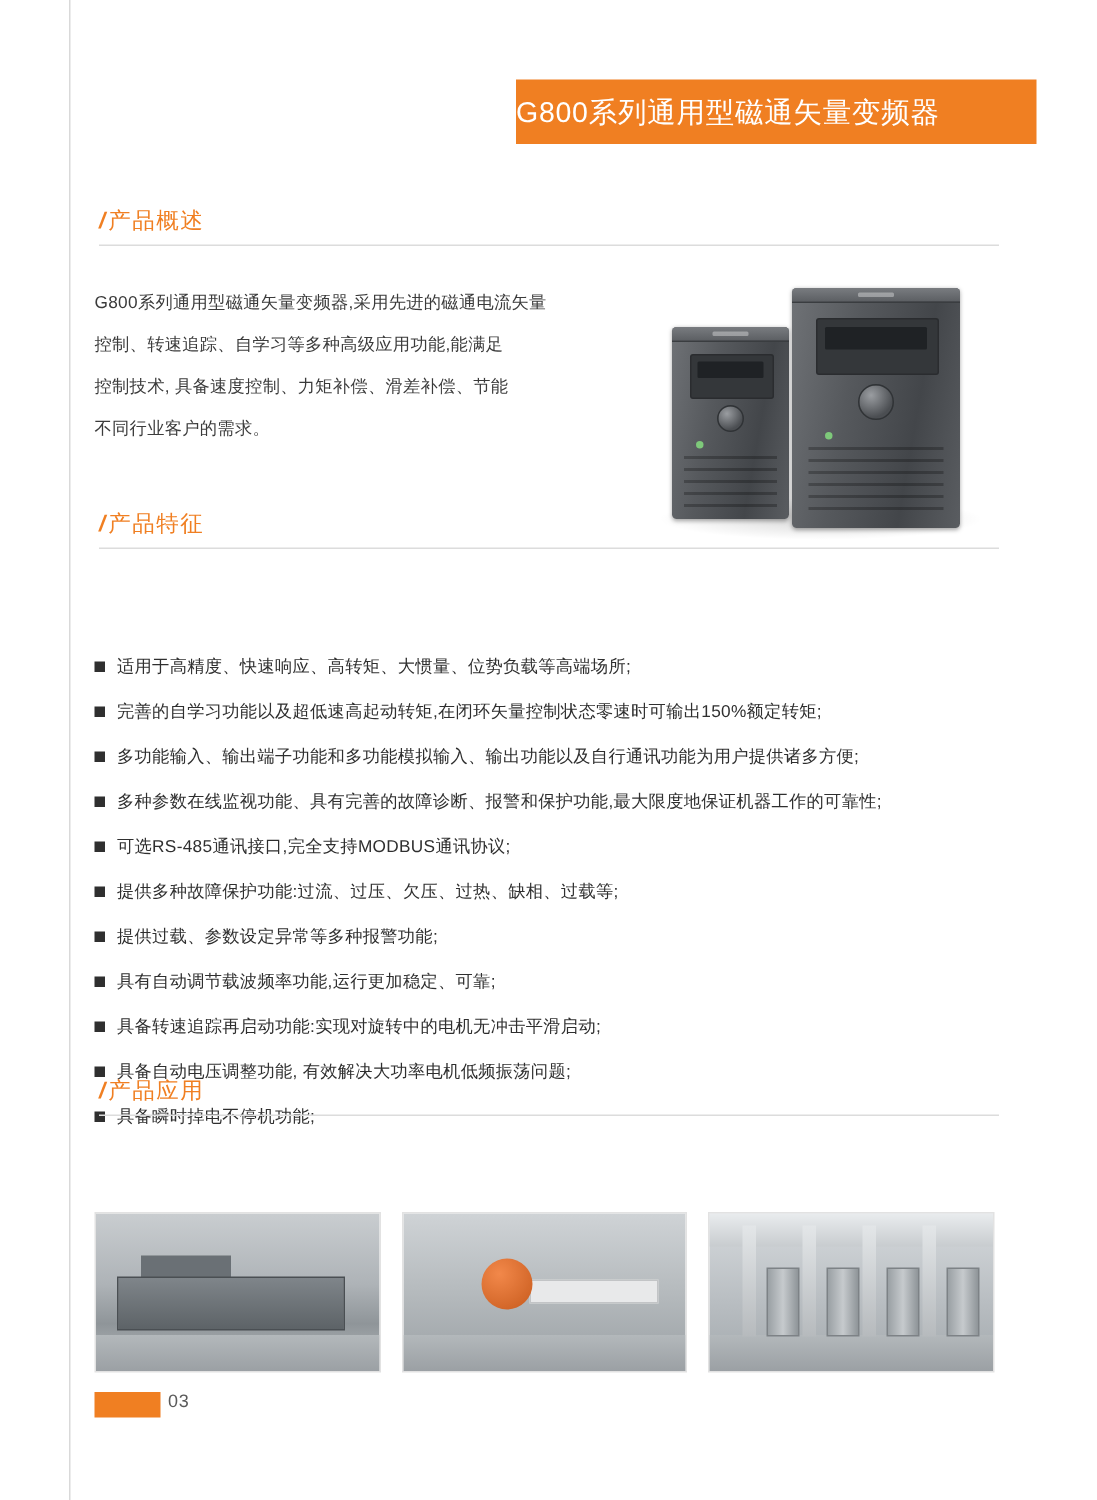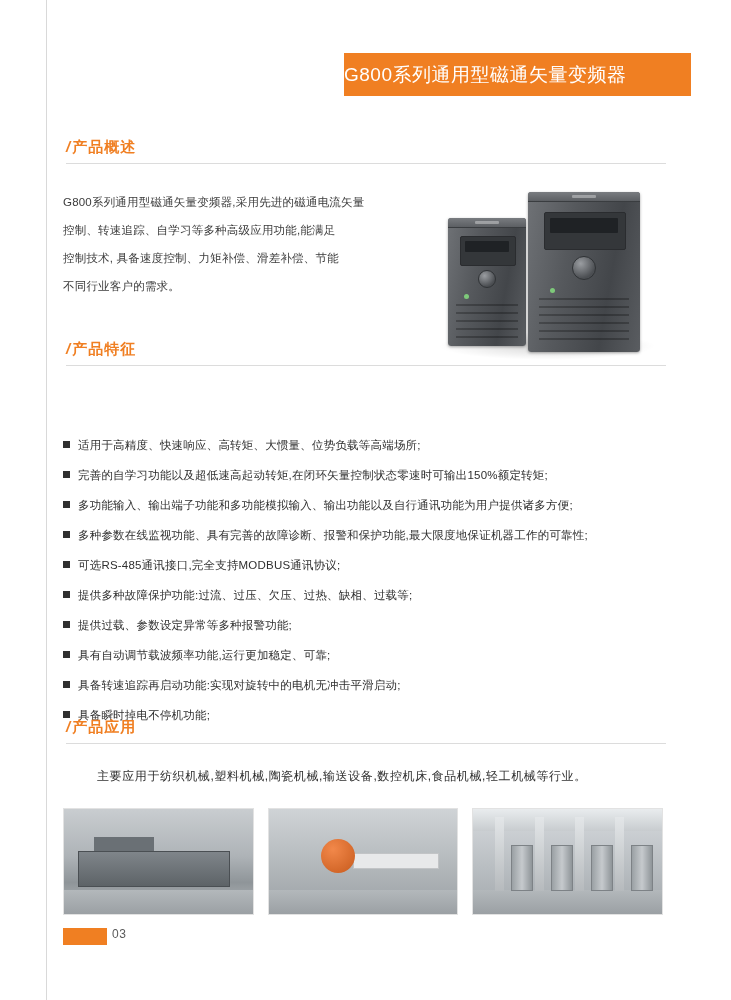--- a/index.html
+++ b/index.html
@@ -63,21 +63,21 @@
   .section-head .slash {
     color: #f07f22;
     font-size: 15px;
     font-style: italic;
     font-weight: bold;
     margin-right: 2px;
   }
   .section-head .label {
     color: #f07f22;
     font-size: 15px;
-    font-weight: bold;
+    font-weight: normal;
     letter-spacing: 1px;
   }
   .section-head .rule {
     position: absolute;
     left: 0;
     top: 25px;
     width: 600px;
     height: 1px;
     background: #dcdcdc;
   }
@@ -419,30 +419,33 @@
     <div class="feature-item">
       <span class="bullet"></span>
       <span>具有自动调节载波频率功能,运行更加稳定、可靠;</span>
     </div>
     <div class="feature-item">
       <span class="bullet"></span>
       <span>具备转速追踪再启动功能:实现对旋转中的电机无冲击平滑启动;</span>
     </div>
     <div class="feature-item">
       <span class="bullet"></span>
+      <span>具备自动电压调整功能, 有效解决大功率电机低频振荡问题;</span>
+    </div>
+    <div class="feature-item">
+      <span class="bullet"></span>
       <span>具备瞬时掉电不停机功能;</span>
     </div>
   </div>
 
   <div class="section-head" id="head-applications">
     <span class="slash">/</span><span class="label">产品应用</span>
     <div class="rule"></div>
   </div>
 
-  <div class="app-text">主要应用于纺织机械,塑料机械,陶瓷机械,输送设备,数控机床,食品机械,轻工机械等行业。</div>
 
   <div class="app-images">
     <div class="app-img app-img-1">
       <div class="floor"></div>
       <div class="machine-a2"></div>
       <div class="machine-a"></div>
     </div>
     <div class="app-img app-img-2">
       <div class="floor"></div>
       <div class="duct"></div>

